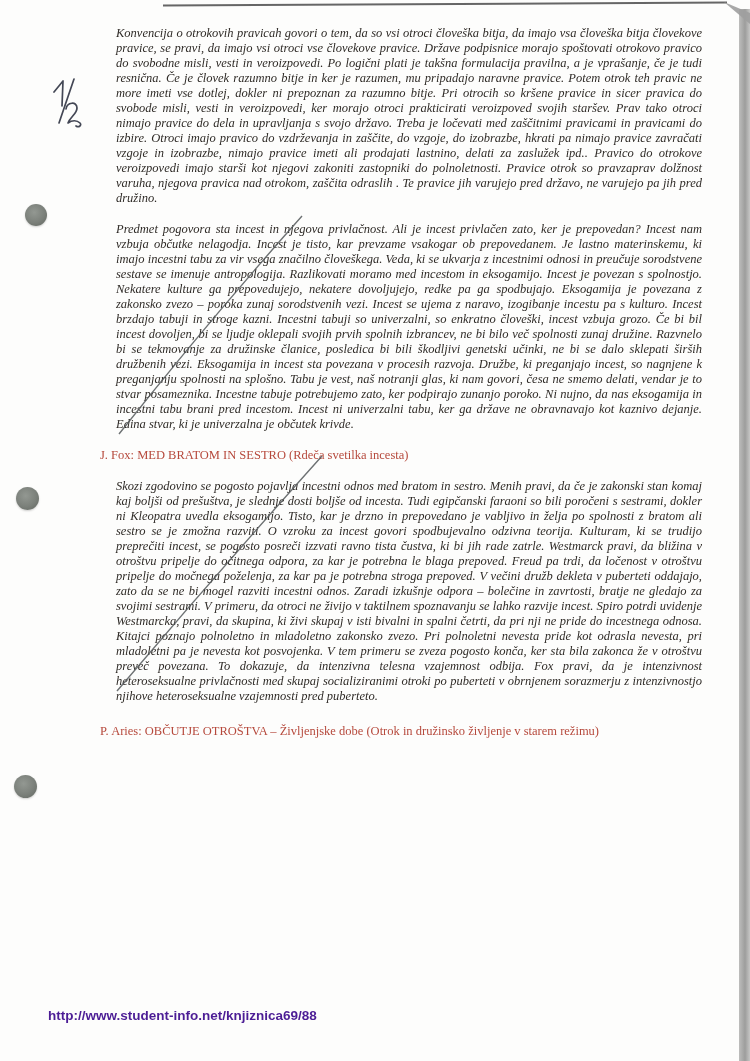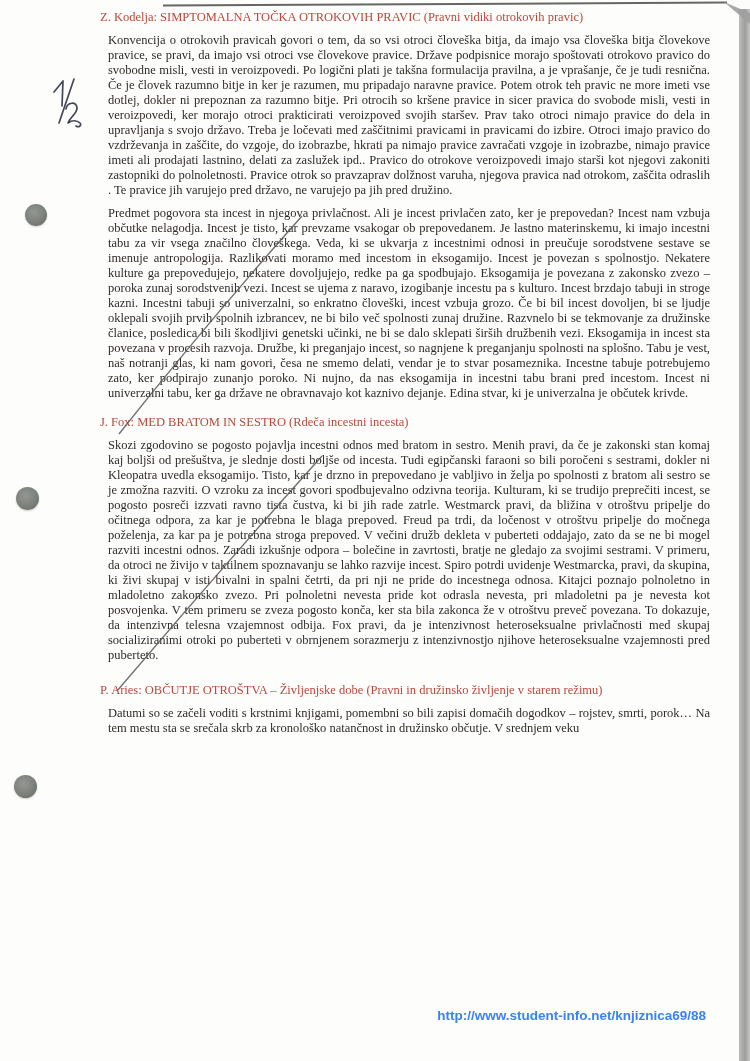--- a/index.html
+++ b/index.html
@@ -52,22 +52,23 @@
     line-height: 15px;
   }
   .section h2 {
     margin: 0;
     font-size: 12.5px;
     line-height: 15px;
     font-weight: normal;
     color: #b6493c;
   }
   .section p {
-    margin: 8px;
+    margin: 16px;
     text-align: justify;
+    font-style: italic;
   }
   .section.gap-sm { margin-top: 14px; }
   .section.gap-md { margin-top: 20px; }
   
   .ink-overlay {
     position: absolute;
     inset: 0;
     width: 750px;
     height: 1061px;
     pointer-events: none;
@@ -79,26 +80,26 @@
     width: 48px;
     height: 54px;
   }
   
   .footer {
     position: absolute;
     left: 48px;
     top: 1008px;
     width: 658px;
     display: flex;
-    justify-content: flex-end;
+    justify-content: flex-start;
     align-items: baseline;
     font-family: "Liberation Sans", "DejaVu Sans", sans-serif;
     font-weight: bold;
     font-size: 13.5px;
-    color: #3b82f6;
+    color: #4c1d95;
   }
 </style>
 </head>
 <body>
 
 <div class="scan-page">
 
   <div class="right-edge-band"></div>
   <svg class="edge-overlay" viewBox="0 0 750 1061" xmlns="http://www.w3.org/2000/svg">
     <line x1="163" y1="5.5" x2="727" y2="2.5" stroke="#3c3c3c" stroke-width="2" opacity="0.78"></line>
@@ -113,36 +114,34 @@
     <g fill="none" stroke="#343847" stroke-width="1.7" stroke-linecap="round" stroke-linejoin="round" opacity="0.92">
       <path d="M8,16 L17,5 L16,30"></path>
       <path d="M28,3 L13,47"></path>
       <path d="M20,33 C21,26 31,25 31,32 C31,38 24,41 22,47 C26,44 31,44 34,47 C36,49 33,52 30,50"></path>
     </g>
   </svg>
 
   <div class="content">
 
     <div class="section">
-      <h2>Z. Kodelja: SIMPTOMALNA TOČKA OTROKOVIH PRAVIC (Pravni vidiki otrokovih pravic)</h2>
       <p>Konvencija o otrokovih pravicah govori o tem, da so vsi otroci človeška bitja, da imajo vsa človeška bitja človekove pravice, se pravi, da imajo vsi otroci vse človekove pravice. Države podpisnice morajo spoštovati otrokovo pravico do svobodne misli, vesti in veroizpovedi. Po logični plati je takšna formulacija pravilna, a je vprašanje, če je tudi resnična. Če je človek razumno bitje in ker je razumen, mu pripadajo naravne pravice. Potem otrok teh pravic ne more imeti vse dotlej, dokler ni prepoznan za razumno bitje. Pri otrocih so kršene pravice in sicer pravica do svobode misli, vesti in veroizpovedi, ker morajo otroci prakticirati veroizpoved svojih staršev. Prav tako otroci nimajo pravice do dela in upravljanja s svojo državo. Treba je ločevati med zaščitnimi pravicami in pravicami do izbire. Otroci imajo pravico do vzdrževanja in zaščite, do vzgoje, do izobrazbe, hkrati pa nimajo pravice zavračati vzgoje in izobrazbe, nimajo pravice imeti ali prodajati lastnino, delati za zaslužek ipd.. Pravico do otrokove veroizpovedi imajo starši kot njegovi zakoniti zastopniki do polnoletnosti. Pravice otrok so pravzaprav dolžnost varuha, njegova pravica nad otrokom, zaščita odraslih . Te pravice jih varujejo pred državo, ne varujejo pa jih pred družino.</p>
     </div>
 
     <div class="section">
       <p>Predmet pogovora sta incest in njegova privlačnost. Ali je incest privlačen zato, ker je prepovedan? Incest nam vzbuja občutke nelagodja. Incest je tisto, kar prevzame vsakogar ob prepovedanem. Je lastno materinskemu, ki imajo incestni tabu za vir vsega značilno človeškega. Veda, ki se ukvarja z incestnimi odnosi in preučuje sorodstvene sestave se imenuje antropologija. Razlikovati moramo med incestom in eksogamijo. Incest je povezan s spolnostjo. Nekatere kulture ga prepovedujejo, nekatere dovoljujejo, redke pa ga spodbujajo. Eksogamija je povezana z zakonsko zvezo – poroka zunaj sorodstvenih vezi. Incest se ujema z naravo, izogibanje incestu pa s kulturo. Incest brzdajo tabuji in stroge kazni. Incestni tabuji so univerzalni, so enkratno človeški, incest vzbuja grozo. Če bi bil incest dovoljen, bi se ljudje oklepali svojih prvih spolnih izbrancev, ne bi bilo več spolnosti zunaj družine. Razvnelo bi se tekmovanje za družinske članice, posledica bi bili škodljivi genetski učinki, ne bi se dalo sklepati širših družbenih vezi. Eksogamija in incest sta povezana v procesih razvoja. Družbe, ki preganjajo incest, so nagnjene k preganjanju spolnosti na splošno. Tabu je vest, naš notranji glas, ki nam govori, česa ne smemo delati, vendar je to stvar posameznika. Incestne tabuje potrebujemo zato, ker podpirajo zunanjo poroko. Ni nujno, da nas eksogamija in incestni tabu brani pred incestom. Incest ni univerzalni tabu, ker ga države ne obravnavajo kot kaznivo dejanje. Edina stvar, ki je univerzalna je občutek krivde.</p>
     </div>
 
     <div class="section gap-sm">
-      <h2>J. Fox: MED BRATOM IN SESTRO (Rdeča incestni incesta)</h2>
+      <h2>J. Fox: MED BRATOM IN SESTRO (Rdeča svetilka incesta)</h2>
       <p>Skozi zgodovino se pogosto pojavlja incestni odnos med bratom in sestro. Menih pravi, da če je zakonski stan komaj kaj boljši od prešuštva, je slednje dosti boljše od incesta. Tudi egipčanski faraoni so bili poročeni s sestrami, dokler ni Kleopatra uvedla eksogamijo. Tisto, kar je drzno in prepovedano je vabljivo in želja po spolnosti z bratom ali sestro se je zmožna razviti. O vzroku za incest govori spodbujevalno odzivna teorija. Kulturam, ki se trudijo preprečiti incest, se pogosto posreči izzvati ravno tista čustva, ki bi jih rade zatrle. Westmarck pravi, da bližina v otroštvu pripelje do očitnega odpora, za kar je potrebna le blaga prepoved. Freud pa trdi, da ločenost v otroštvu pripelje do močnega poželenja, za kar pa je potrebna stroga prepoved. V večini družb dekleta v puberteti oddajajo, zato da se ne bi mogel razviti incestni odnos. Zaradi izkušnje odpora – bolečine in zavrtosti, bratje ne gledajo za svojimi sestrami. V primeru, da otroci ne živijo v taktilnem spoznavanju se lahko razvije incest. Spiro potrdi uvidenje Westmarcka, pravi, da skupina, ki živi skupaj v isti bivalni in spalni četrti, da pri nji ne pride do incestnega odnosa. Kitajci poznajo polnoletno in mladoletno zakonsko zvezo. Pri polnoletni nevesta pride kot odrasla nevesta, pri mladoletni pa je nevesta kot posvojenka. V tem primeru se zveza pogosto konča, ker sta bila zakonca že v otroštvu preveč povezana. To dokazuje, da intenzivna telesna  vzajemnost odbija. Fox pravi, da je intenzivnost heteroseksualne privlačnosti med skupaj socializiranimi otroki po puberteti v obrnjenem sorazmerju z intenzivnostjo njihove heteroseksualne vzajemnosti pred puberteto.</p>
     </div>
 
     <div class="section gap-md">
-      <h2>P. Aries: OBČUTJE OTROŠTVA – Življenjske dobe (Pravni in družinsko življenje v starem režimu)</h2>
-      <p>Datumi so se začeli voditi s krstnimi knjigami, pomembni so bili zapisi domačih dogodkov – rojstev, smrti, porok… Na tem mestu sta se srečala skrb za kronološko natančnost in družinsko občutje. V srednjem veku</p>
+      <h2>P. Aries: OBČUTJE OTROŠTVA – Življenjske dobe (Otrok in družinsko življenje v starem režimu)</h2>
     </div>
 
   </div>
 
   <svg class="ink-overlay" viewBox="0 0 750 1061" xmlns="http://www.w3.org/2000/svg">
     <path d="M302,216 Q206,324 119,434" fill="none" stroke="#54585a" stroke-width="1.4" opacity="0.85"></path>
     <path d="M322,456 Q218,572 117,691" fill="none" stroke="#54585a" stroke-width="1.4" opacity="0.85"></path>
   </svg>
 
   <div class="footer">

